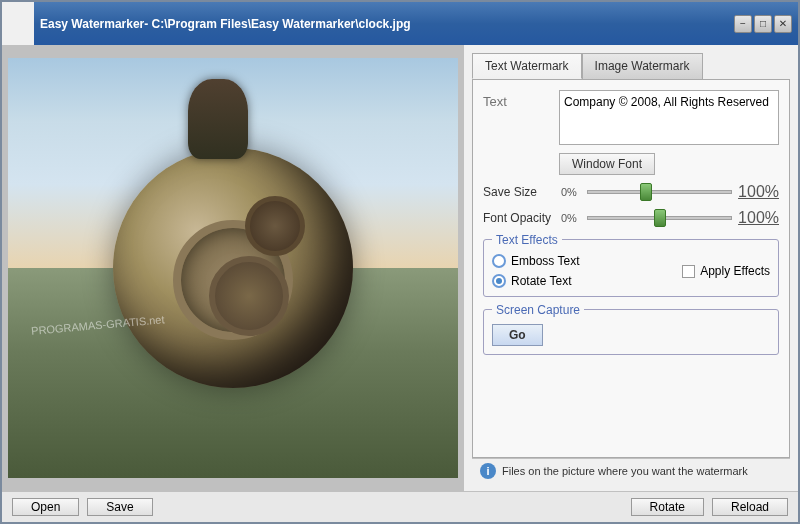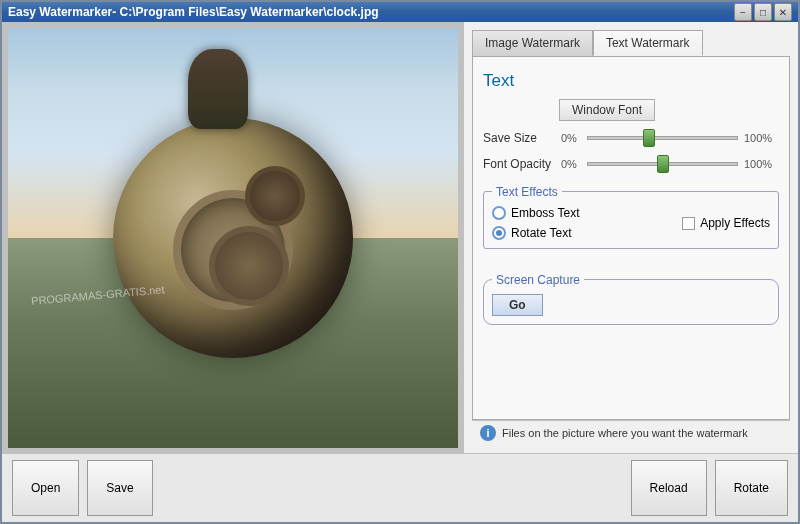--- a/index.html
+++ b/index.html
@@ -18,26 +18,27 @@
       height: 524px;
       border: 2px solid #7a8a9e;
       background: #f0f0f0;
       display: flex;
       flex-direction: column;
     }
 
     
     .titlebar {
       background: linear-gradient(to bottom, #4a7ab5 0%, #2d5fa0 50%, #2558a0 100%);
-      height: 20px;
+      height: 43px;
       display: flex;
       align-items: center;
       justify-content: space-between;
       padding: 0 6px;
       flex-shrink: 0;
+      margin-left: 32px;
     }
     .titlebar-title {
       color: white;
       font-size: 12px;
       font-weight: bold;
     }
     .titlebar-buttons {
       display: flex;
       gap: 2px;
     }
@@ -217,22 +218,22 @@
 
     .form-row {
       display: flex;
       align-items: flex-start;
       gap: 6px;
     }
 
     .form-label {
       min-width: 70px;
       padding-top: 4px;
-      font-size: 17px;
-      color: #0369a1;
+      font-size: 13px;
+      color: #737373;
     }
 
     .text-input {
       flex: 1;
       height: 55px;
       border: 1px solid #aaa;
       background: white;
       padding: 4px;
       font-size: 12px;
       resize: none;
@@ -260,42 +261,43 @@
       color: #333;
     }
 
     .slider-pct-left {
       font-size: 11px;
       color: #555;
       min-width: 20px;
     }
 
     .slider-pct-right {
-      font-size: 11px;
+      font-size: 16px;
       color: #555;
       min-width: 35px;
+      text-decoration: underline;
     }
 
     .slider-track {
       flex: 1;
       height: 18px;
       position: relative;
       display: flex;
       flex-direction: column;
       justify-content: center;
     }
 
     
     .group-box {
       border: 1px solid #a0a0c0;
       border-radius: 3px;
       padding: 8px;
       padding-top: 14px;
       position: relative;
-      margin: 10px 0;
+      margin: 4px 0;
     }
 
     .group-label {
       position: absolute;
       top: -7px;
       left: 8px;
       background: #f8f8f8;
       padding: 0 4px;
       font-size: 12px;
       color: #4a6ab5;
@@ -349,25 +351,24 @@
       height: 13px;
       border: 1px solid #999;
       background: white;
       display: inline-block;
       flex-shrink: 0;
     }
 
     
     .capture-group {
       border: 1px solid #a0a0c0;
-      border-radius: 9px;
+      border-radius: 3px;
       padding: 8px;
       padding-top: 14px;
       position: relative;
-      margin-top: 12px;
     }
 
     .capture-label {
       position: absolute;
       top: -7px;
       left: 8px;
       background: #f8f8f8;
       padding: 0 4px;
       font-size: 12px;
       color: #4a6ab5;
@@ -445,21 +446,21 @@
     .bottom-bar {
       background: #e8e8e8;
       border-top: 1px solid #c0c0c0;
       padding: 6px 10px;
       display: flex;
       align-items: center;
       gap: 8px;
     }
 
     .bottom-btn {
-      padding: 20px 18px;
+      padding: 1px 18px;
       border: 1px solid #999;
       background: linear-gradient(to bottom, #f8f8f8, #e0e0e0);
       cursor: pointer;
       font-size: 12px;
     }
 
     .spacer { flex: 1; }
 
     input[type=range] {
       -webkit-appearance: none;
@@ -510,28 +511,29 @@
           <div class="figure"></div>
 
           <div class="watermark-text">PROGRAMAS-GRATIS.net</div>
         </div>
       </div>
     </div>
 
     <div class="right-panel">
 
       <div class="tabs">
+        <div class="tab active">Text Watermark</div>
         <div class="tab">Image Watermark</div>
-        <div class="tab active">Text Watermark</div>
       </div>
 
       <div class="tab-content">
 
         <div class="form-row">
           <span class="form-label">Text</span>
+          <textarea class="text-input" style="">Company © 2008, All Rights Reserved</textarea>
         </div>
 
         <div style="padding-left:76px;">
           <button class="btn">Window Font</button>
         </div>
 
         <div class="slider-row">
           <span class="slider-label">Save Size</span>
           <span class="slider-pct-left">0%</span>
           <div class="slider-track">
@@ -586,16 +588,16 @@
         <div class="info-icon">i</div>
         <span>Files on the picture where you want the watermark</span>
       </div>
     </div>
   </div>
 
   <div class="bottom-bar">
     <button class="bottom-btn">Open</button>
     <button class="bottom-btn">Save</button>
     <div class="spacer"></div>
+    <button class="bottom-btn">Rotate</button>
     <button class="bottom-btn">Reload</button>
-    <button class="bottom-btn">Rotate</button>
   </div>
 </div>
 
 </body></html>

